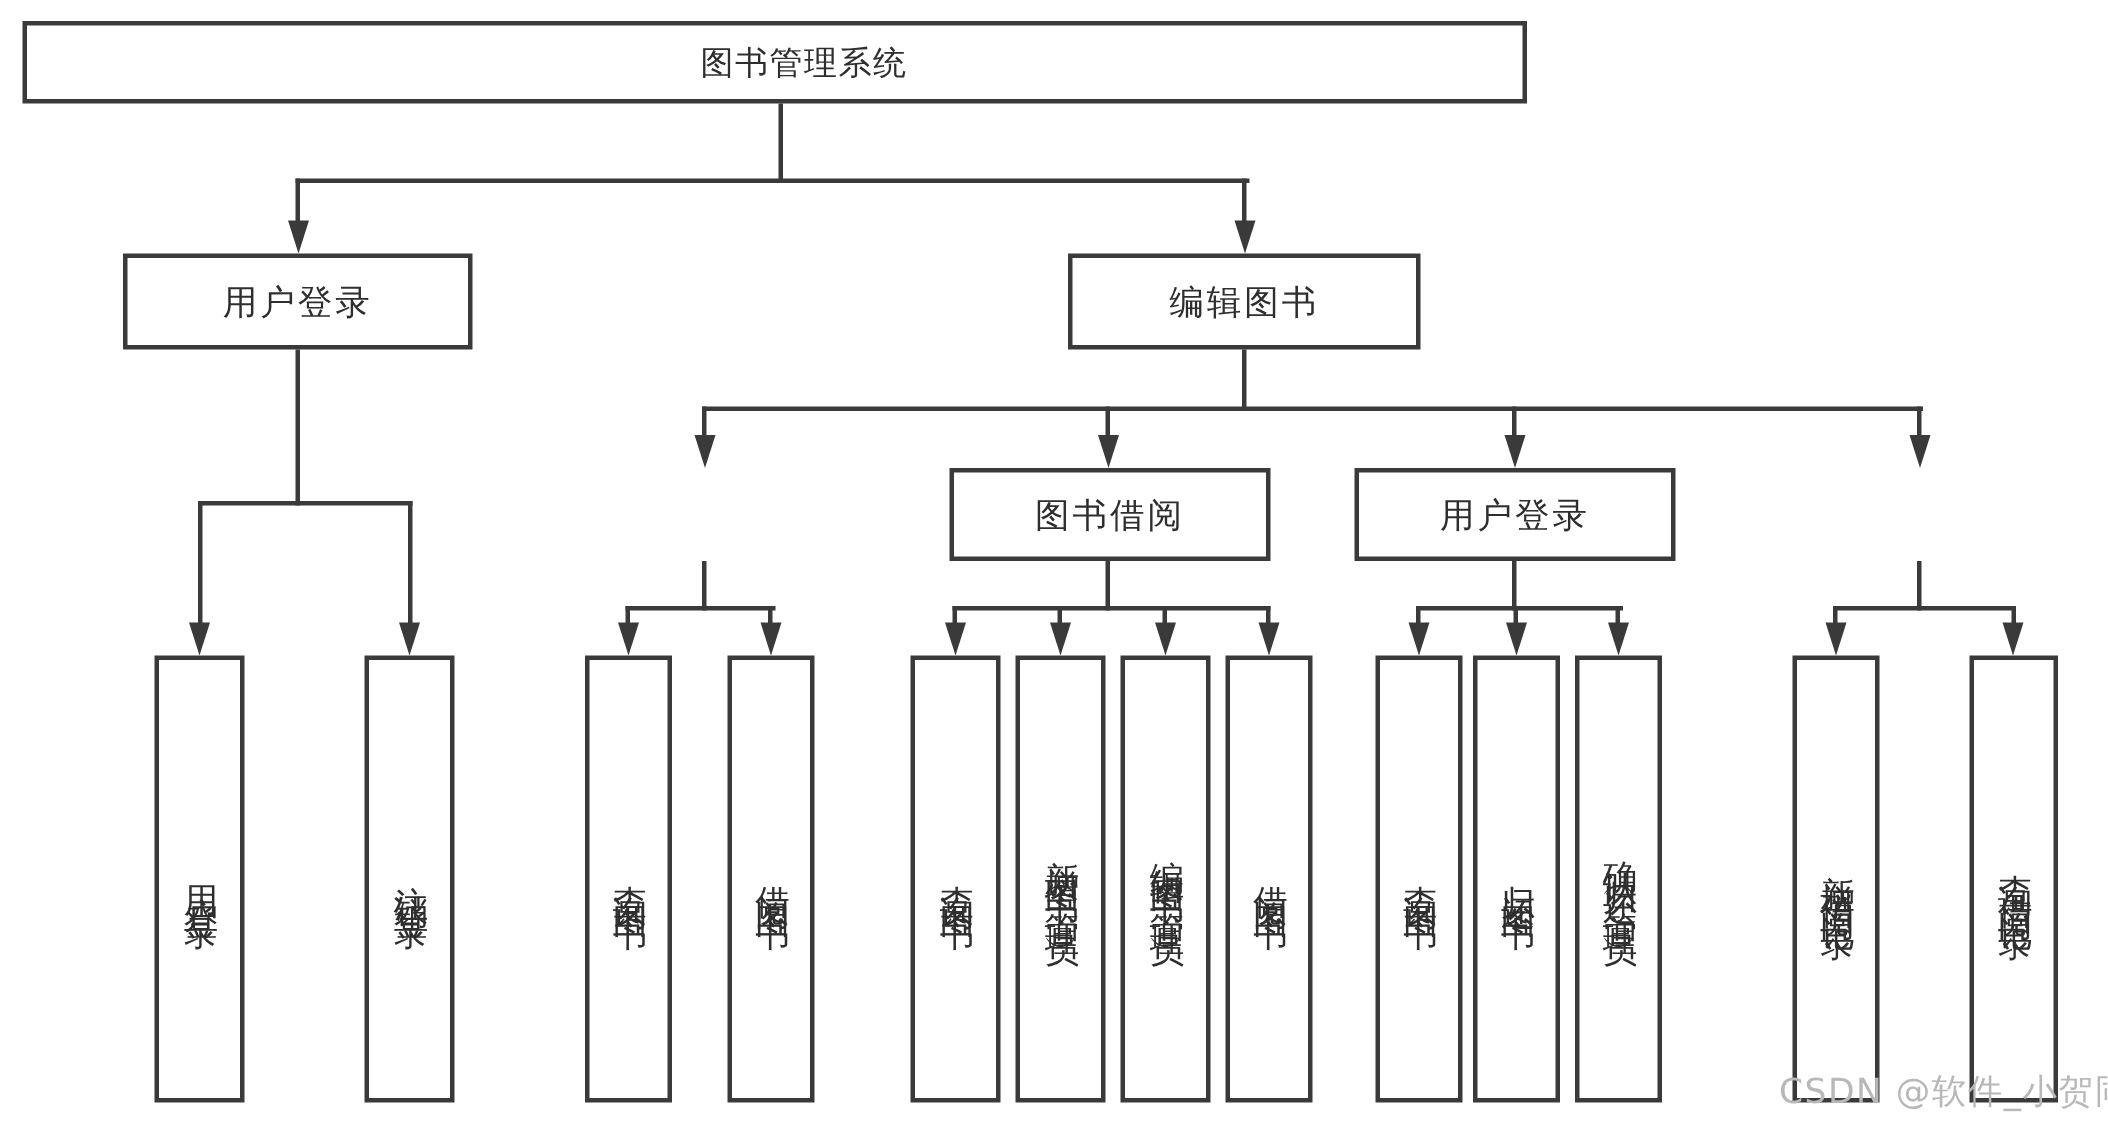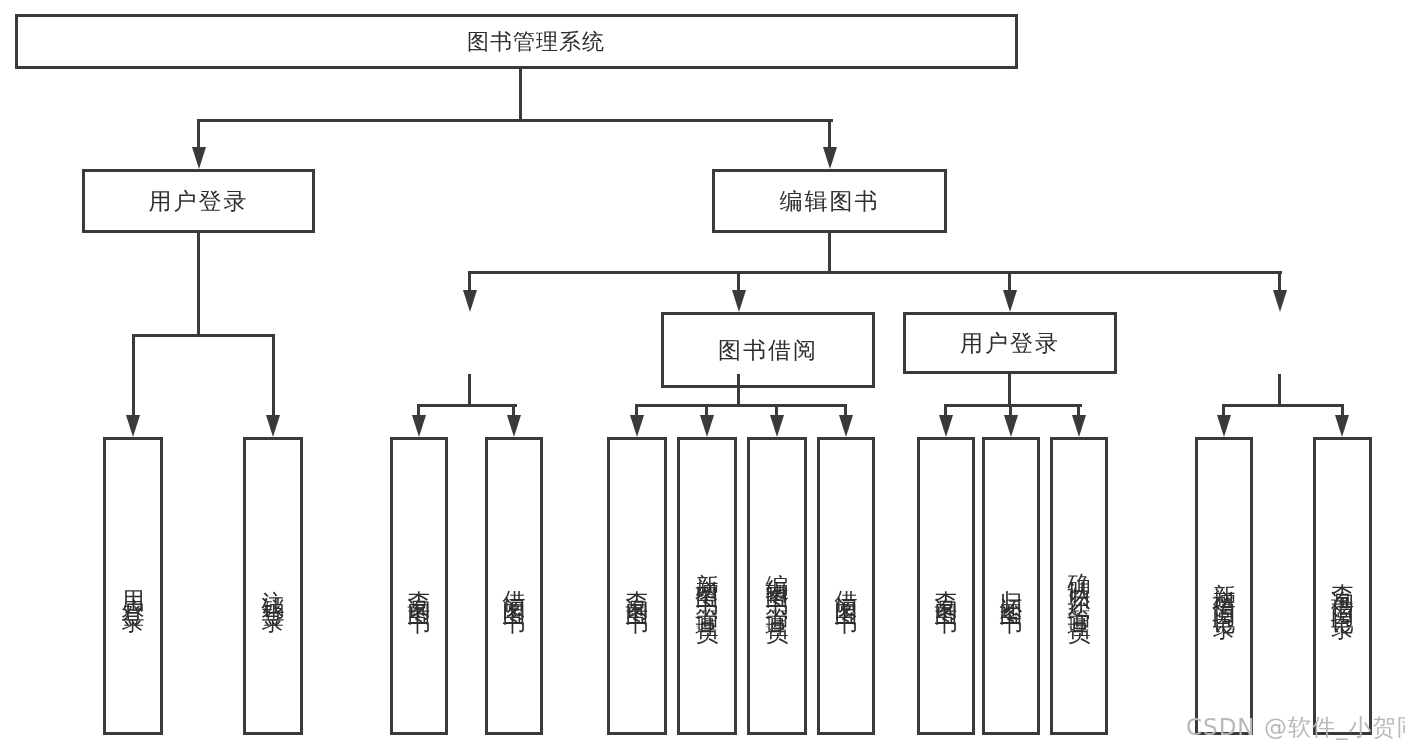--- a/index.html
+++ b/index.html
@@ -62,21 +62,21 @@
 
   <div class="box" style="left:82px;top:169px;width:233px;height:64px;">
     <span class="hlabel">用户登录</span>
   </div>
 
   <div class="box" style="left:712px;top:169px;width:235px;height:64px;">
     <span class="hlabel">编辑图书</span>
   </div>
 
 
-  <div class="box" style="left:661px;top:312px;width:214px;height:76px;">
+  <div class="box" style="left:633px;top:312px;width:214px;height:62px;">
     <span class="hlabel">图书借阅</span>
   </div>
 
   <div class="box" style="left:903px;top:312px;width:214px;height:62px;">
     <span class="hlabel">用户登录</span>
   </div>
 
 
   <div class="box" style="left:103px;top:437px;width:60px;height:298px;">
     <span class="vbox">用户登录</span>

